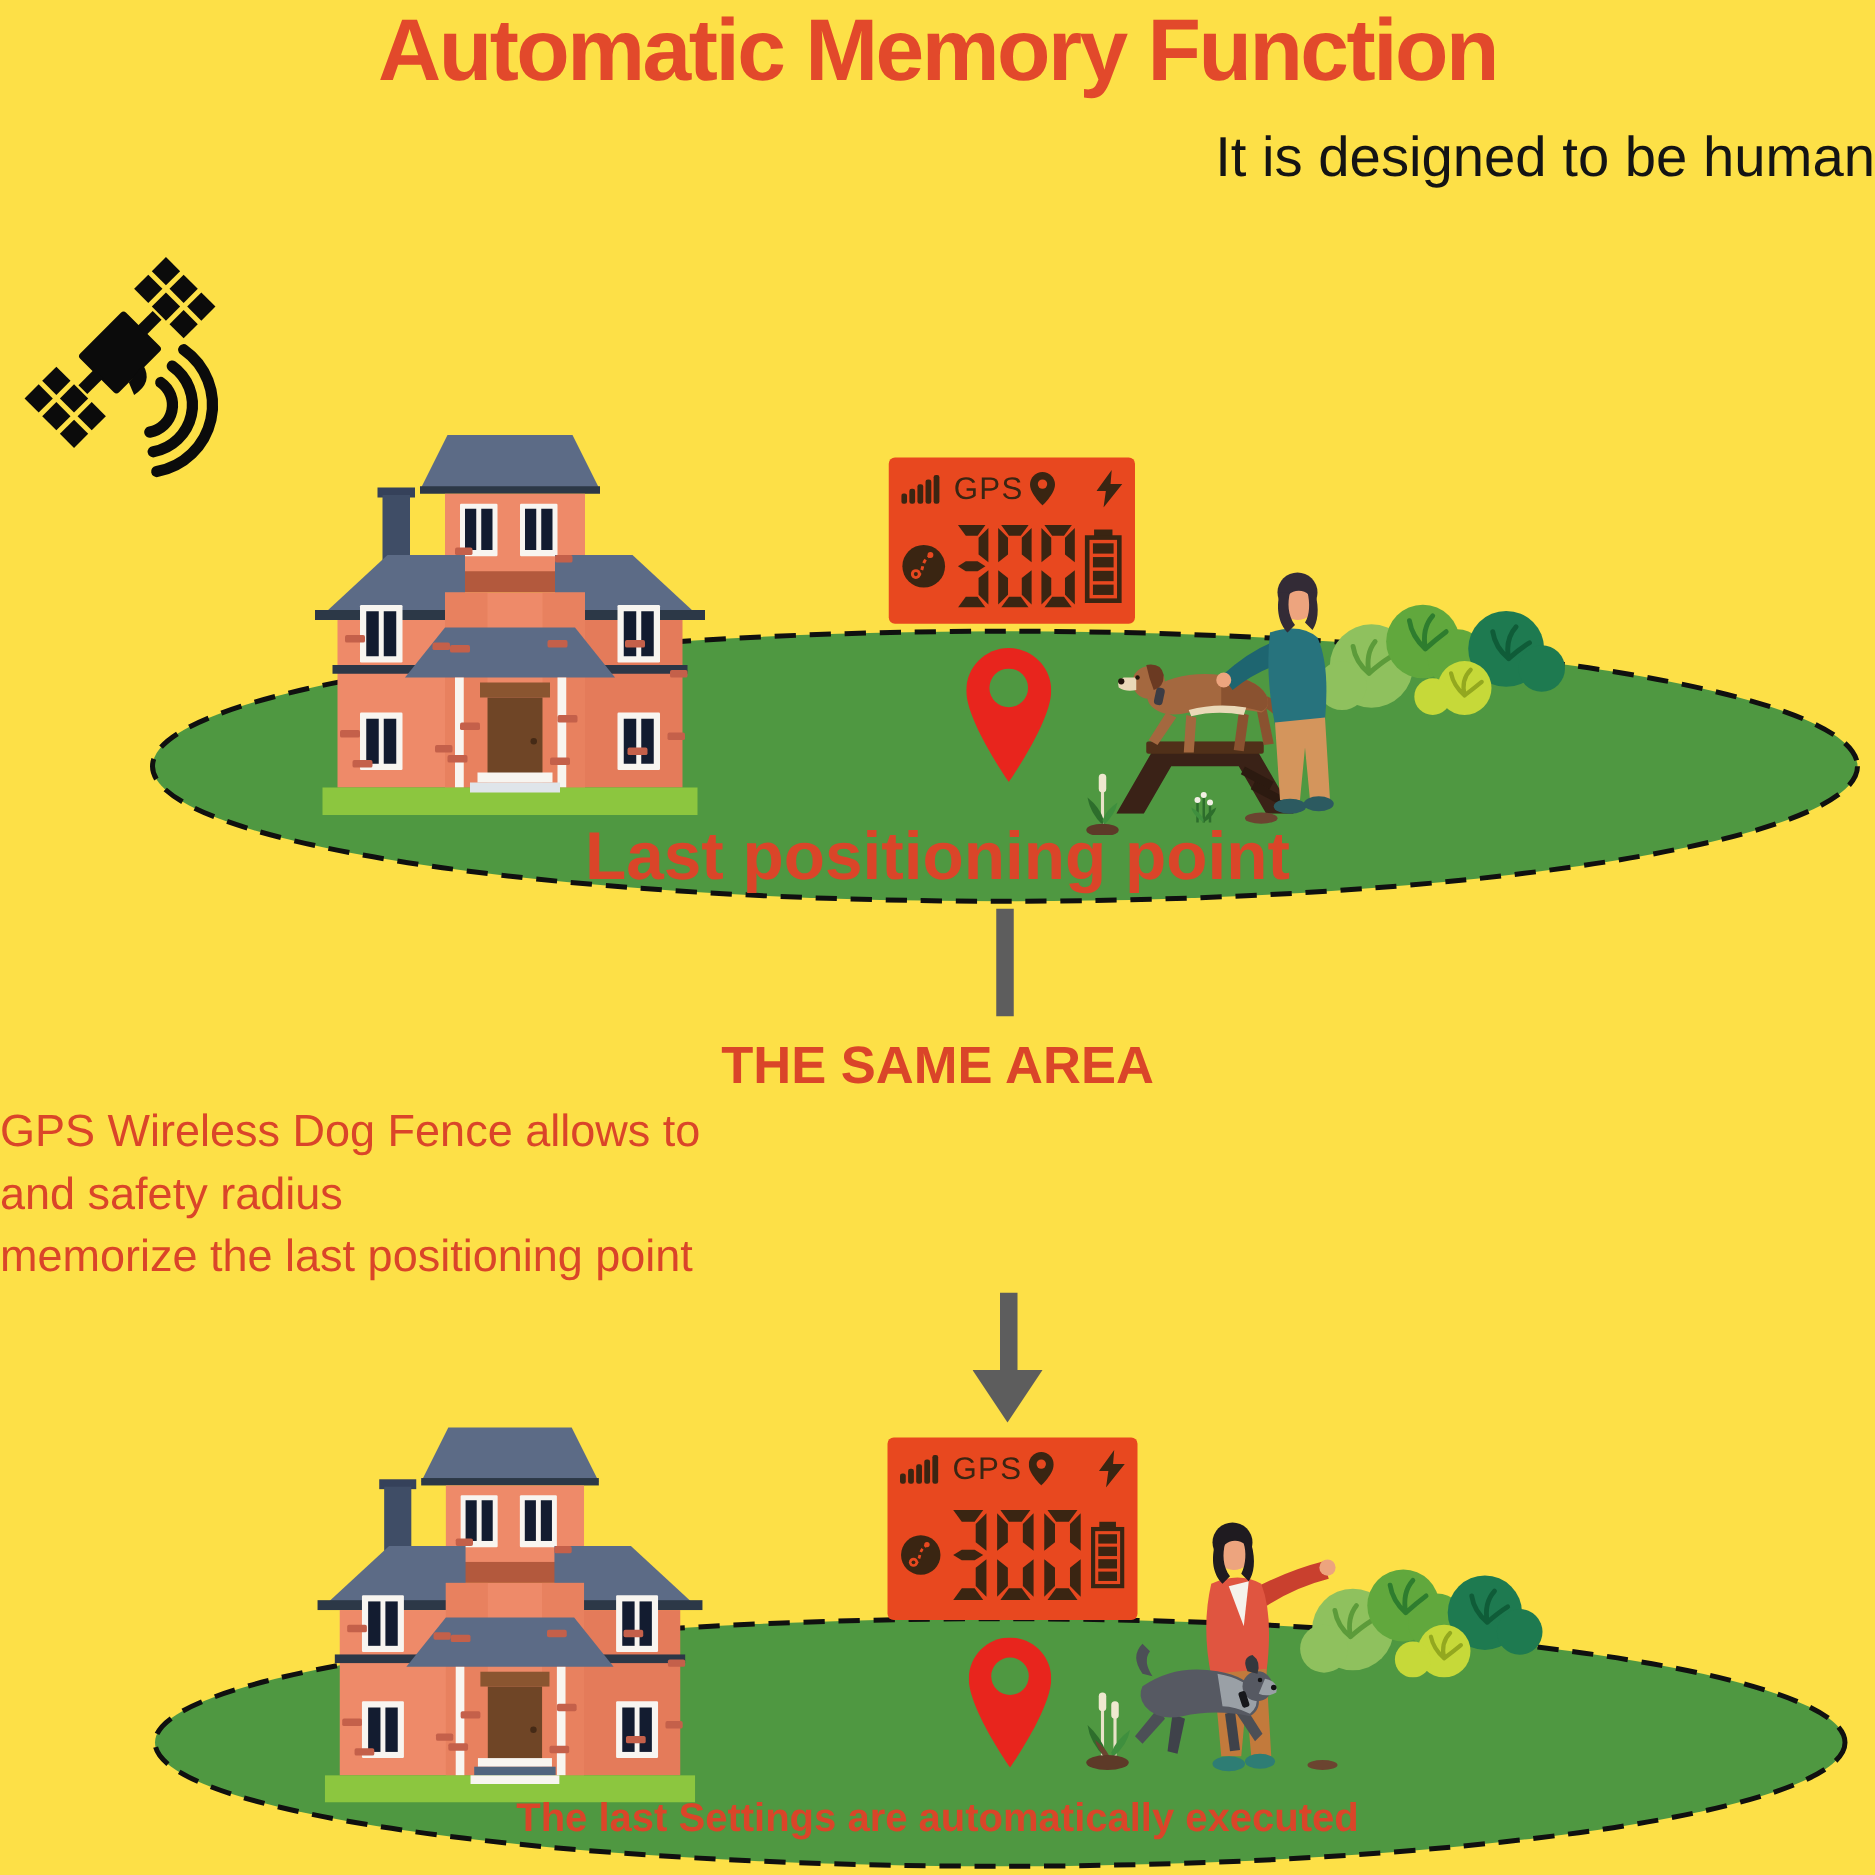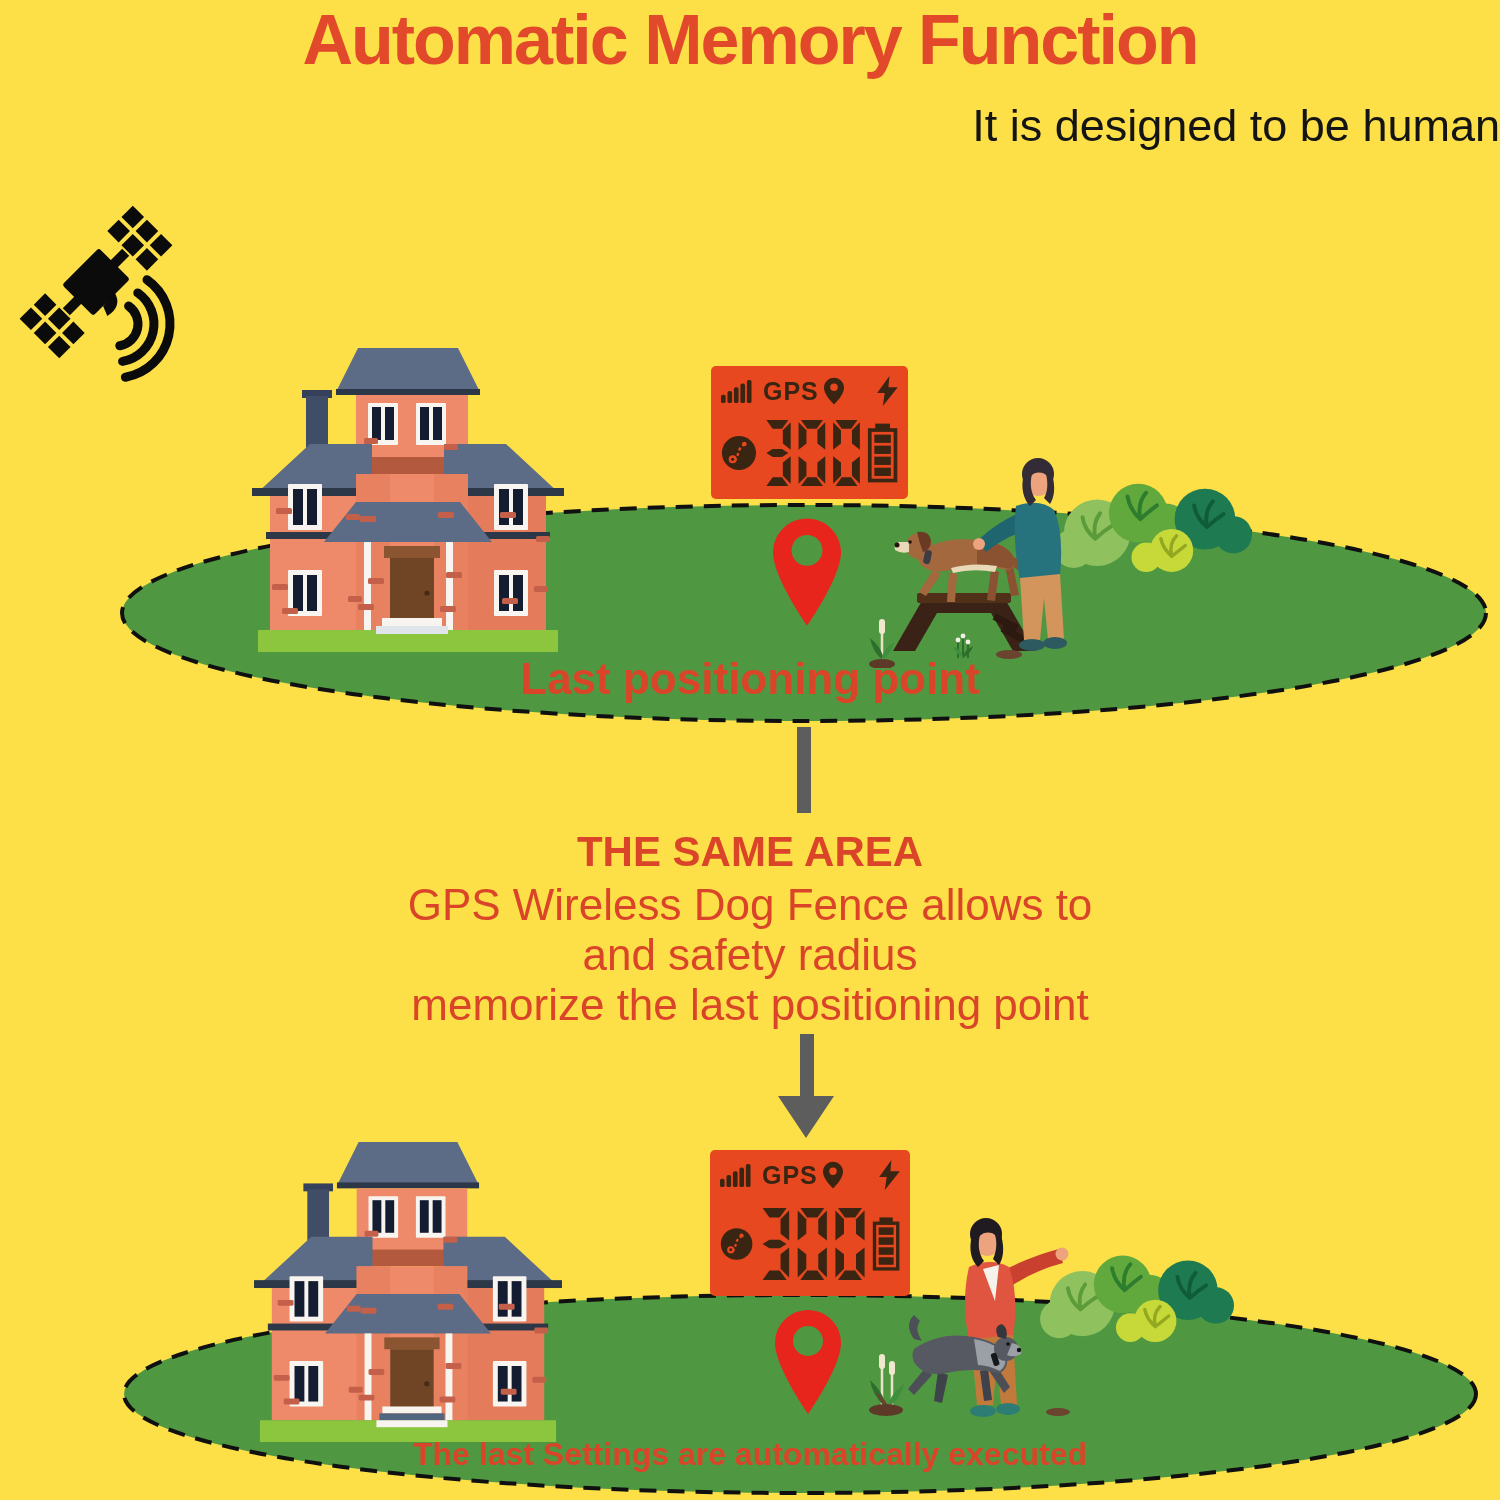--- a/index.html
+++ b/index.html
@@ -12,33 +12,33 @@
          color:var(--title_red,#e2492b);letter-spacing:-2px;}
   .subtitle{left:0;right:0;top:100px;text-align:right;font-size:45px;font-weight:400;color:#141414;}
 
   
   .lawn-svg{display:block;}
 
   
   .display{background:var(--display_bg,#e8481f);border-radius:5px;padding:9px 10px;
            box-sizing:border-box;display:flex;flex-direction:column;color:var(--display_ink,#3a2512);}
   .disp-top{display:flex;align-items:center;gap:5px;height:32px;}
-  .gps-label{font-weight:bold;font-size:25px;letter-spacing:1px;color:var(--display_ink,#3a2512);}
+  .gps-label{font-weight:normal;font-size:25px;letter-spacing:1px;color:var(--display_ink,#3a2512);}
   .disp-main{display:flex;align-items:center;gap:7px;margin-top:9px;flex:1;}
   .segval{height:66px;flex:1;display:flex;align-items:center;justify-content:center;
           color:var(--display_ink,#3a2512);}
   .segval svg{height:100%;fill:currentColor;}
 
   
   .caption{font-weight:bold;color:var(--accent,#e2492b);text-align:center;}
-  .caption1{left:0;right:0;top:654px;font-size:44px;}
+  .caption1{left:0;right:0;top:654px;font-size:54px;}
   .caption2{left:0;right:0;top:1436px;font-size:32px;}
   .trans-heading{left:0;right:0;top:828px;text-align:center;font-size:42px;font-weight:bold;
                  color:var(--accent,#d7432a);}
-  .trans-body{left:0;right:0;top:880px;text-align:center;font-size:44px;line-height:50px;
+  .trans-body{left:0;right:0;top:880px;font-size:36px;line-height:50px;
               color:var(--accent,#d7432a);}
   .connector-bar{left:797px;top:727px;width:14px;height:86px;background:var(--arrow_gray,#5d5d5d);}
   .dirt{background:#6b4430;border-radius:50%;}
 </style>
 </head>
 <body>
 
 <div id="canvas">
 
   <div class="abs title">Automatic Memory Function</div>

